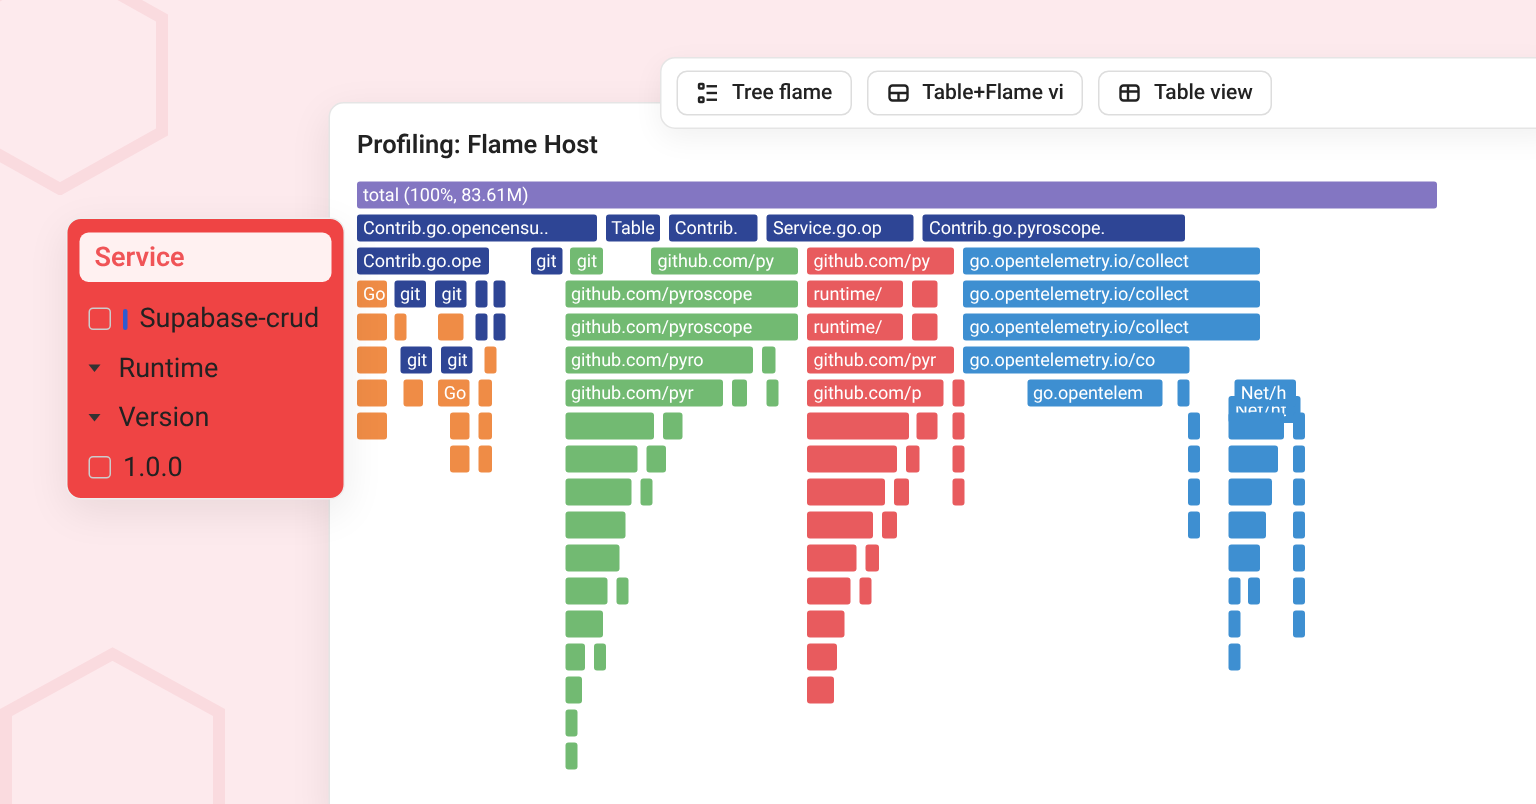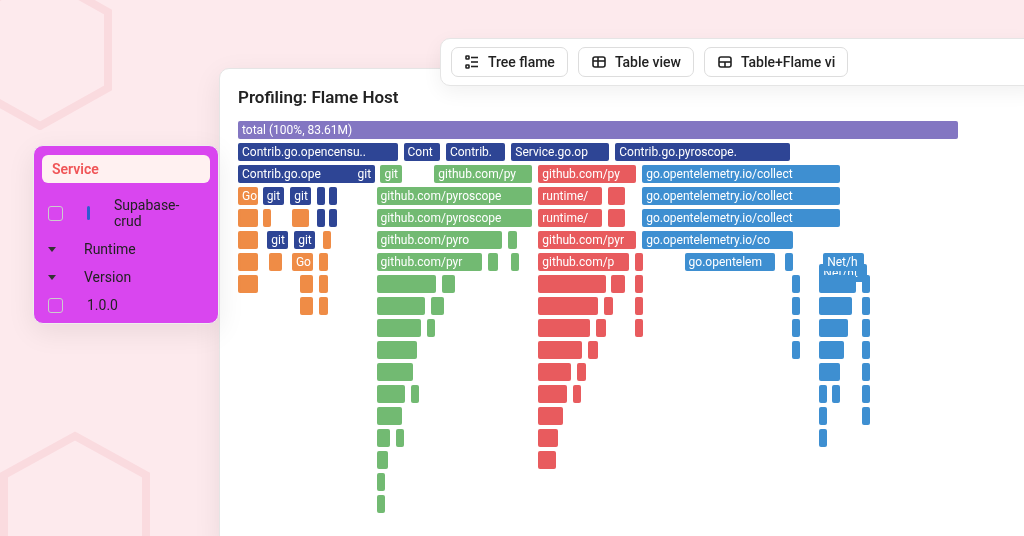--- a/index.html
+++ b/index.html
@@ -20,40 +20,40 @@
     border-radius: 10px;
     box-shadow: 0 8px 28px rgba(0,0,0,0.08);
     padding: 18px 18px 0 18px;
     overflow: hidden;
   }
   .main-title { font-size: 17px; font-weight: 600; color: #222; margin-bottom: 14px; }
 
   
   .filters {
     position: absolute;
-    left: 33px; top: 145px;
+    left: 44px; top: 145px;
     width: 186px;
-    background: #d946ef;
+    background: #ef4444;
     border: 1px solid #eee;
     border-radius: 10px;
     box-shadow: 0 8px 28px rgba(0,0,0,0.08);
     padding: 4px 0;
-    font-size: 14px;
+    font-size: 18px;
     z-index: 5;
   }
   .filters .hdr {
     margin: 5px 8px 8px 8px;
     padding: 6px 10px;
     background: #fff1f1;
     color: #f05457;
     font-weight: 600;
     border-radius: 6px;
   }
   .filters .row {
-    display: flex; align-items: center; gap: 24px;
+    display: flex; align-items: center; gap: 8px;
     padding: 6px 14px;
     color: #222;
     cursor: pointer;
   }
   .filters .chk {
     width: 15px; height: 15px; border: 1px solid #ccc; border-radius: 3px; flex-shrink: 0;
   }
   .filters .tri::before {
     content: ""; display: inline-block;
     border-left: 4px solid transparent;
@@ -116,27 +116,27 @@
 </div>
 
 <div class="main-card">
   <div class="main-title">Profiling: Flame Host</div>
   <div class="flame-wrap" id="flame">
       <div class="flame-row">
         <div class="cell c-purp" style="left: 0px; width: 720px;">total (100%, 83.61M)</div>
       </div>
       <div class="flame-row">
         <div class="cell c-dblue" style="left: 0px; width: 159.7px;">Contrib.go.opencensu..</div>
-        <div class="cell c-dblue" style="left: 165.55px; width: 36.5px;">Cont</div>
+        <div class="cell c-dblue" style="left: 165.55px; width: 36.5px;">Table</div>
         <div class="cell c-dblue" style="left: 207.9px; width: 59.6px;">Contrib.</div>
         <div class="cell c-dblue" style="left: 273.35px; width: 98.1px;">Service.go.op</div>
         <div class="cell c-dblue" style="left: 377.3px; width: 175.1px;">Contrib.go.pyroscope.</div>
       </div>
       <div class="flame-row">
-        <div class="cell c-dblue" style="left: 0px; width: 130px;">Contrib.go.ope</div>
+        <div class="cell c-dblue" style="left: 0px; width: 88px;">Contrib.go.ope</div>
         <div class="cell c-dblue" style="left: 115.5px; width: 21.1px;">git</div>
         <div class="cell c-green" style="left: 142.45px; width: 21.1px;">git</div>
         <div class="cell c-green" style="left: 196.35px; width: 98.1px;">github.com/py</div>
         <div class="cell c-red" style="left: 300.3px; width: 98.1px;">github.com/py</div>
         <div class="cell c-blue" style="left: 404.25px; width: 198.2px;">go.opentelemetry.io/collect</div>
       </div>
       <div class="flame-row">
         <div class="cell c-orange" style="left: 0px; width: 19.56px;">Go</div>
         <div class="cell c-dblue" style="left: 24.64px; width: 21.1px;">git</div>
         <div class="cell c-dblue" style="left: 52.36px; width: 21.1px;">git</div>
@@ -296,29 +296,29 @@
           <line x1="7" y1="8" x2="14" y2="8"></line>
           <line x1="7" y1="12.5" x2="14" y2="12.5"></line>
         </svg>
     </span>
     <span>Tree flame</span>
   </div>
   <div class="btn">
     <span class="ico">
       <svg width="16" height="16" viewBox="0 0 16 16" fill="none" stroke="#222" stroke-width="1.6">
           <rect x="2" y="3" width="12" height="10" rx="2"></rect>
+          <line x1="2" y1="8" x2="14" y2="8"></line>
+          <line x1="8" y1="8" x2="8" y2="13"></line>
+        </svg>
+    </span>
+    <span>Table+Flame vi</span>
+  </div>
+  <div class="btn">
+    <span class="ico">
+      <svg width="16" height="16" viewBox="0 0 16 16" fill="none" stroke="#222" stroke-width="1.6">
+          <rect x="2" y="3" width="12" height="10" rx="2"></rect>
           <line x1="2" y1="7" x2="14" y2="7"></line>
           <line x1="7" y1="3" x2="7" y2="13"></line>
         </svg>
     </span>
     <span>Table view</span>
   </div>
-  <div class="btn">
-    <span class="ico">
-      <svg width="16" height="16" viewBox="0 0 16 16" fill="none" stroke="#222" stroke-width="1.6">
-          <rect x="2" y="3" width="12" height="10" rx="2"></rect>
-          <line x1="2" y1="8" x2="14" y2="8"></line>
-          <line x1="8" y1="8" x2="8" y2="13"></line>
-        </svg>
-    </span>
-    <span>Table+Flame vi</span>
-  </div>
 </div>
 
 </body></html>

